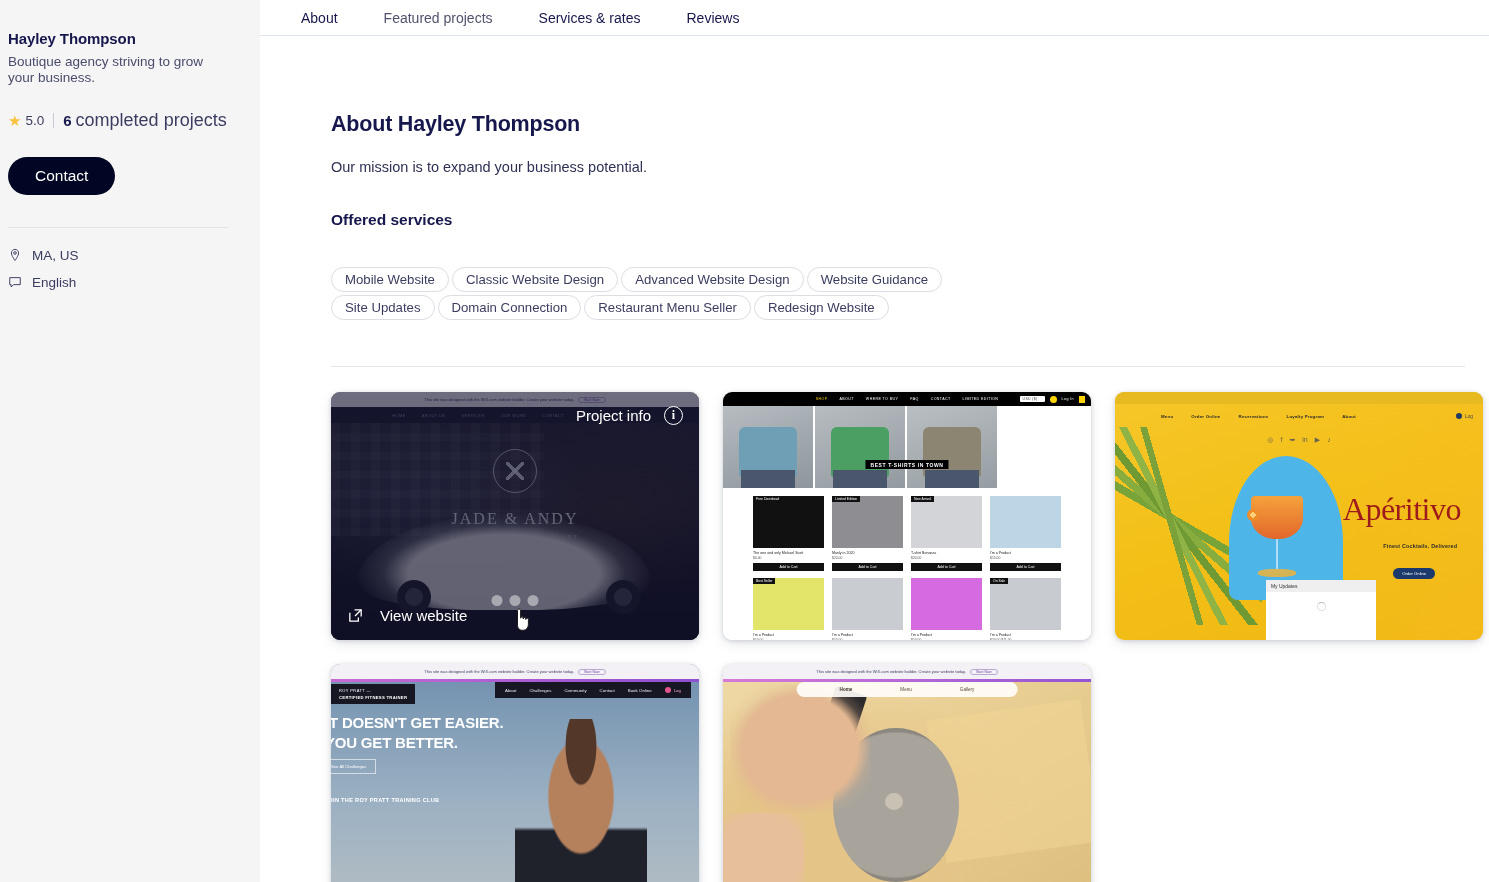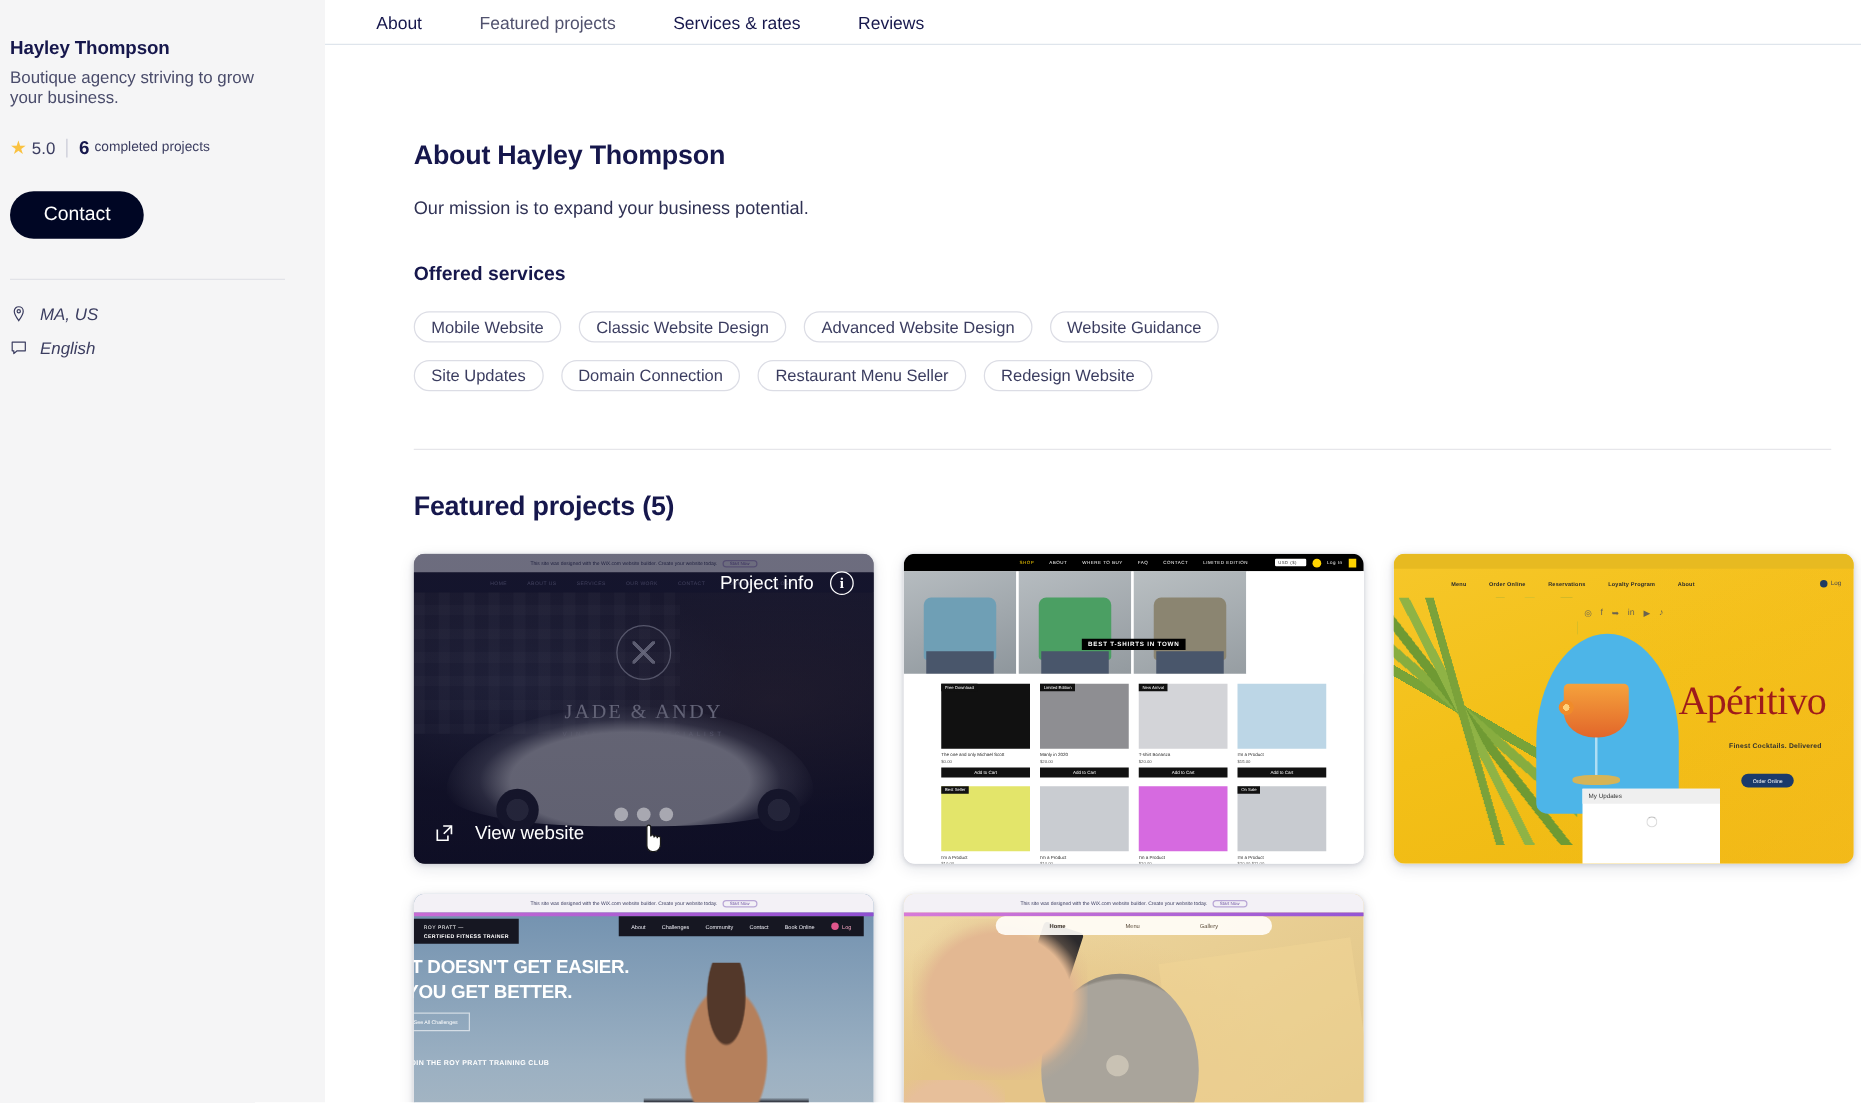--- a/index.html
+++ b/index.html
@@ -40,35 +40,35 @@
     display: flex; align-items: center; gap: 0px;
     margin-top: 24px; font-size: 14px; color: #3b3d60;
   }
   .star { color: #fac241; font-size: 15px; line-height: 1; margin-right: 4px; }
   .rating-val { font-size: 13.5px; color: #3b3d60; }
   .rating-sep {
     display: inline-block; width: 1px; height: 15px;
     background: #c9cad6; margin: 0 9px;
   }
   .completed-num { font-weight: 700; font-size: 15px; color: #16174c; margin-right: 4px; }
-  .completed-lbl { font-size: 11px; color: #3b3d60; }
+  .completed-lbl { font-size: 18px; color: #3b3d60; }
   .contact-btn {
     margin-top: 26px;
     display: inline-flex; align-items: center; justify-content: center;
     background: #000624; color: #ffffff;
     border: none; border-radius: 24px;
     height: 38px; padding: 0 27px;
     font-size: 15.5px; font-family: inherit; cursor: pointer;
   }
   .side-divider {
     height: 1px; background: #e2e3e8; margin: 32px 16px 0 0;
   }
   .meta-row {
     display: flex; align-items: center; gap: 10px;
-    margin-top: 20px; font-size: 13.5px; color: #3b3d60; font-style: italic;
+    margin-top: 20px; font-size: 13.5px; color: #3b3d60;
   }
   .meta-row + .meta-row { margin-top: 12px; }
   .meta-ic { width: 14px; height: 14px; display:block; flex:0 0 14px; }
 
   
   .main { flex: 1; height: 882px; background: #ffffff; position: relative; overflow: hidden; }
   .tabbar {
     height: 36px; border-bottom: 1px solid #dfe5ec;
     display: flex; align-items: center; padding-left: 18px; gap: 0px;
   }
@@ -83,21 +83,21 @@
   h2.section-title {
     font-size: 21.5px; font-weight: 700; color: #16174c;
     margin-top: 76px; letter-spacing: -0.2px;
   }
   .mission {
     font-size: 14.5px; color: #2f3154; margin-top: 22px;
   }
   h3.sub-title {
     font-size: 15.5px; font-weight: 700; color: #16174c; margin-top: 36px;
   }
-  .chips { display: flex; flex-wrap: wrap; gap: 14px; margin-top: 20px; max-width: 700px; }
+  .chips { display: flex; flex-wrap: wrap; gap: 3px; margin-top: 38px; max-width: 700px; }
   .chip {
     border: 1px solid #dcdde5; border-radius: 16px;
     height: 25px; padding: 0 13px;
     display: inline-flex; align-items: center;
     font-size: 13.2px; color: #3b3d60; background: #fff; cursor: pointer;
     white-space: nowrap;
   }
   .main-divider { height:1px; background:#e6e6ea; margin-top: 46px; margin-right: 0; }
 
   h2.fp-title { font-size: 21.5px; font-weight: 700; color: #16174c; margin-top: 33px; letter-spacing: -0.2px; }
@@ -356,21 +356,20 @@
         <span class="chip">Advanced Website Design</span>
         <span class="chip">Website Guidance</span>
         <span class="chip">Site Updates</span>
         <span class="chip">Domain Connection</span>
         <span class="chip">Restaurant Menu Seller</span>
         <span class="chip">Redesign Website</span>
       </div>
 
       <div class="main-divider"></div>
 
-      <h2 class="fp-title">Featured projects (5)</h2>
 
       <div class="grid">
 
         <div class="card">
           <div class="shot c1">
             <div class="wixbar">
               <span>This site was designed with the WiX.com website builder. Create your website today.</span>
               <span class="sbtn">Start Now</span>
             </div>
             <div class="nav">

